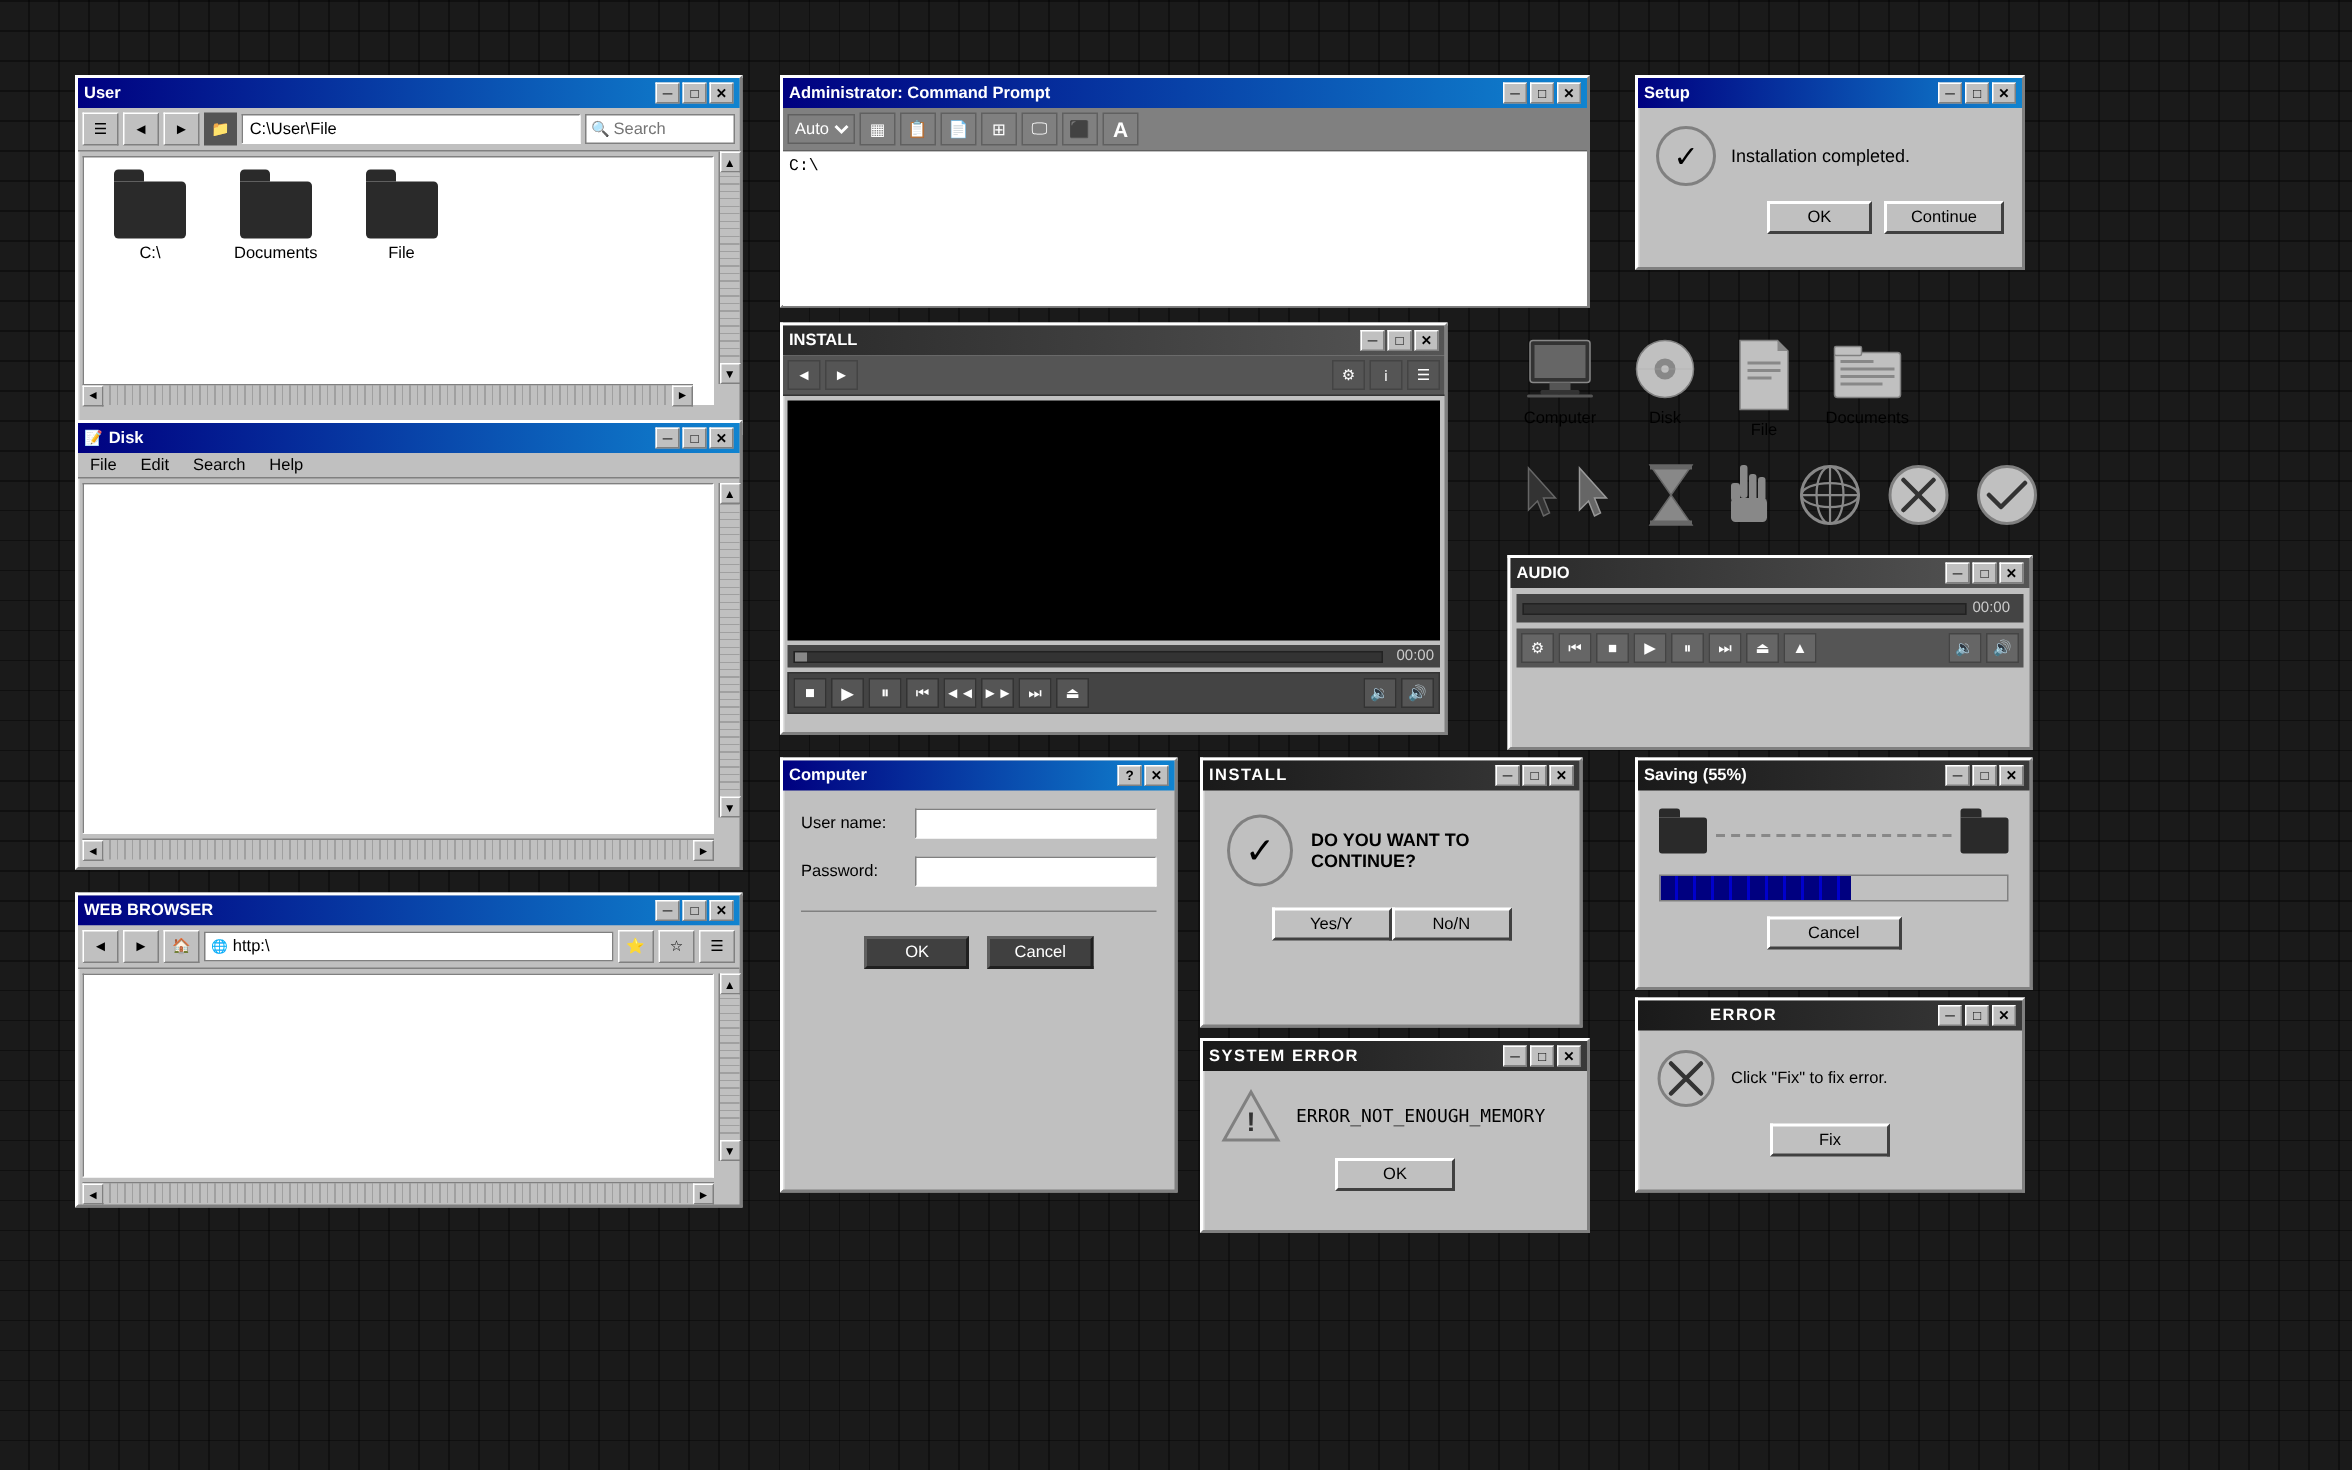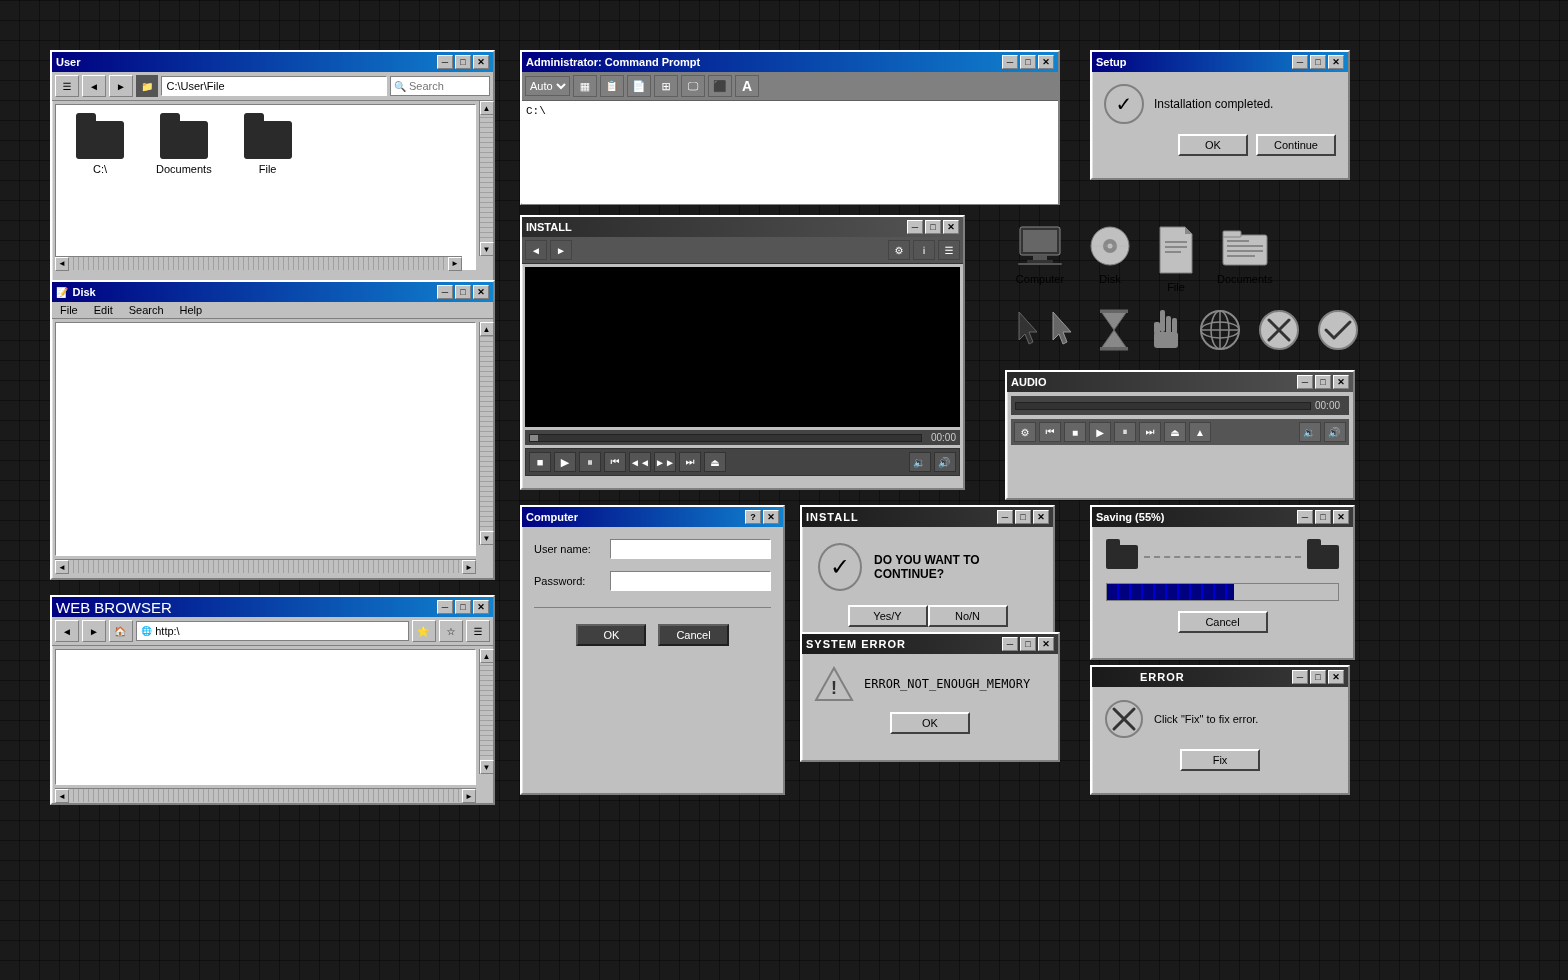--- a/index.html
+++ b/index.html
@@ -378,21 +378,21 @@
   </div>
   <div style="height:14px;background:#c0c0c0;border-top:1px solid #808080;display:flex;margin:0 17px 3px 3px;">
     <div class="scroll-btn">◄</div>
     <div style="flex:1;background:repeating-linear-gradient(90deg,#c0c0c0 0,#c0c0c0 4px,#a0a0a0 4px,#a0a0a0 5px);"></div>
     <div class="scroll-btn">►</div>
   </div>
 </div>
 
 <div class="window" style="left:50px; top:595px; width:445px; height:210px;">
   <div class="title-bar">
-    <span style="font-size:15px;font-weight:normal;">WEB BROWSER</span>
+    <span style="font-size:11px;font-weight:bold;">WEB BROWSER</span>
     <div class="title-bar-controls">
       <div class="title-btn">─</div>
       <div class="title-btn">□</div>
       <div class="title-btn">✕</div>
     </div>
   </div>
   <div class="toolbar">
     <div class="toolbar-btn">◄</div>
     <div class="toolbar-btn">►</div>
     <div class="toolbar-btn">🏠</div>
@@ -713,21 +713,21 @@
 
     <div class="progress-track">
       <div class="progress-fill" style="width:55%;"></div>
     </div>
     <div style="display:flex;justify-content:center;">
       <div class="dialog-btn" style="min-width:90px;">Cancel</div>
     </div>
   </div>
 </div>
 
-<div class="window" style="left:800px; top:632px; width:260px; height:130px;">
+<div class="window" style="left:800px; top:692px; width:260px; height:130px;">
   <div class="title-bar dark" style="background:linear-gradient(to right,#1a1a1a,#3a3a3a);">
     <span style="font-size:11px;font-weight:bold;color:white;letter-spacing:1px;">SYSTEM ERROR</span>
     <div class="title-bar-controls">
       <div class="title-btn">─</div>
       <div class="title-btn">□</div>
       <div class="title-btn">✕</div>
     </div>
   </div>
   <div style="padding:12px;display:flex;flex-direction:column;gap:10px;">
     <div style="display:flex;align-items:center;gap:10px;">

